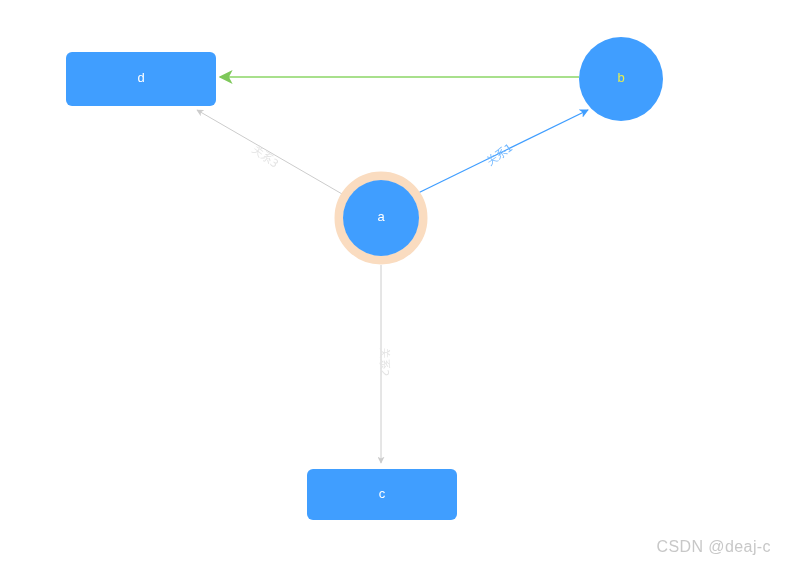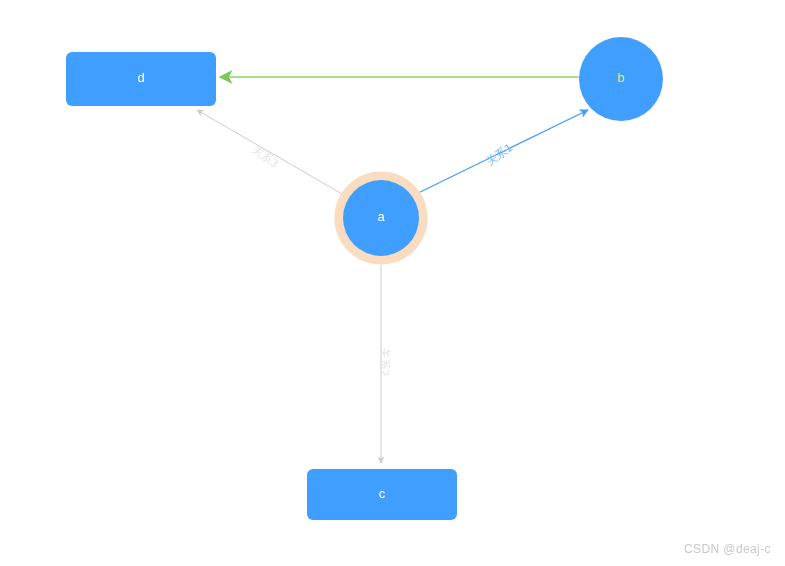--- a/index.html
+++ b/index.html
@@ -33,21 +33,21 @@
   .edge-label-text {
     font-size: 11px;
     font-family: "DejaVu Sans", "Liberation Sans", sans-serif;
     dominant-baseline: middle;
     text-anchor: middle;
   }
   .watermark {
     position: absolute;
     right: 14px;
     bottom: 10px;
-    font-size: 12px;
+    font-size: 16px;
     color: #c8c8c8;
     font-family: "Liberation Sans", "DejaVu Sans", sans-serif;
     letter-spacing: 0.4px;
     user-select: none;
   }
 </style>
 </head>
 <body>
 
 <div id="canvas">

